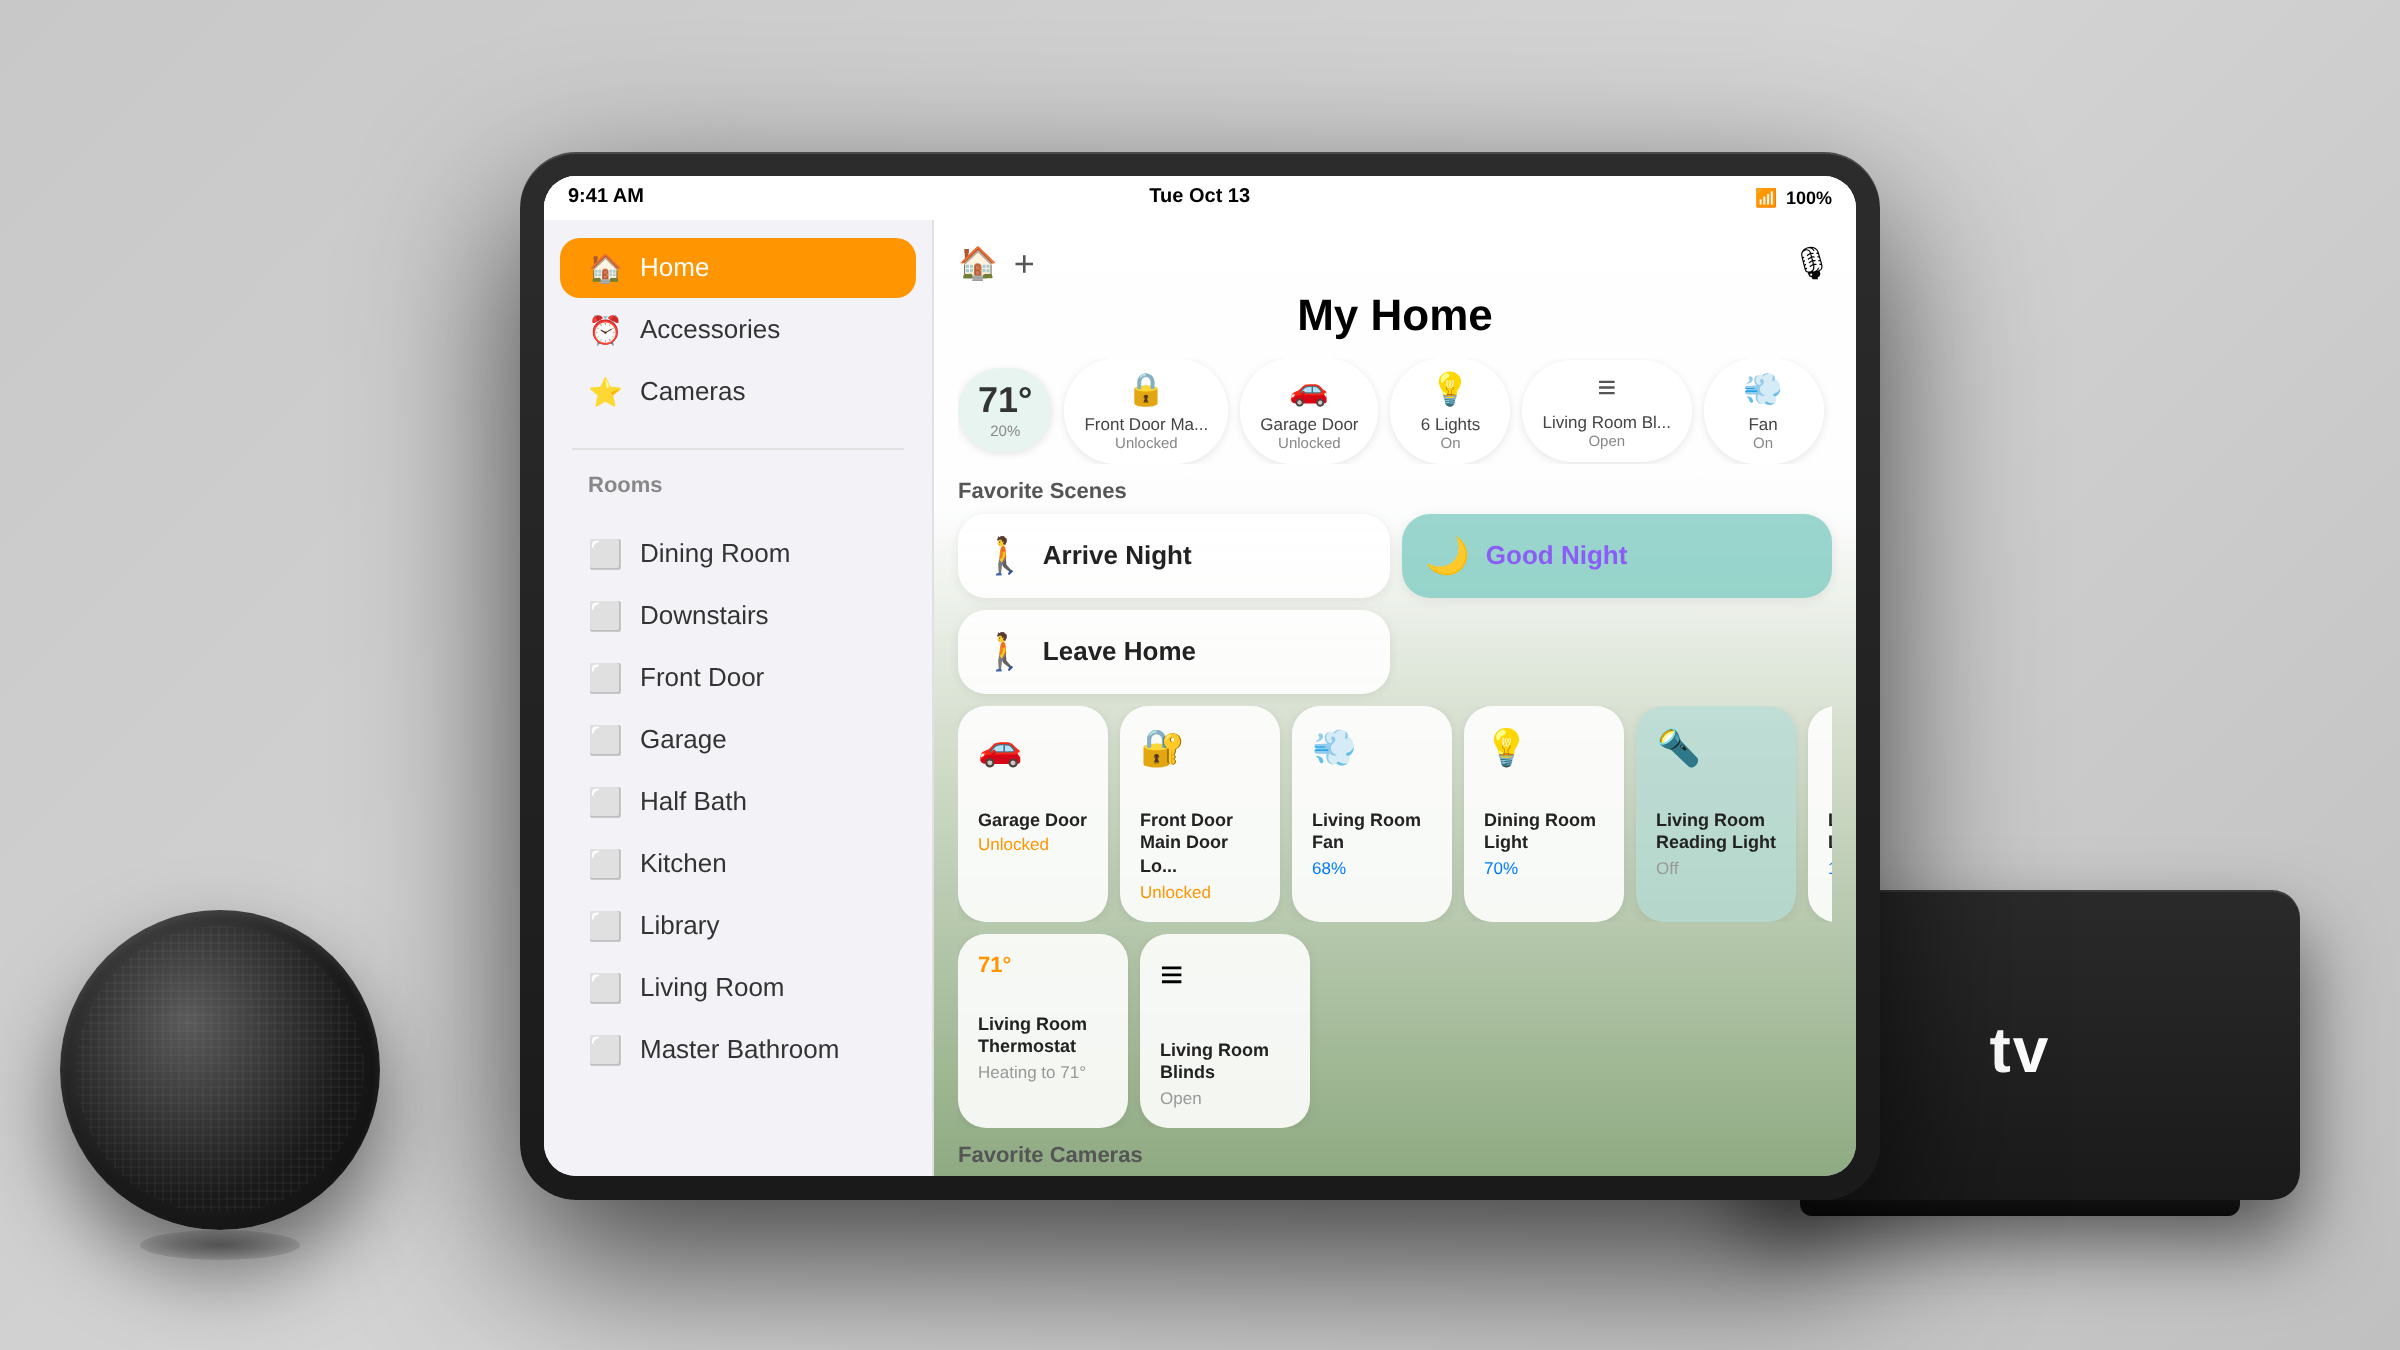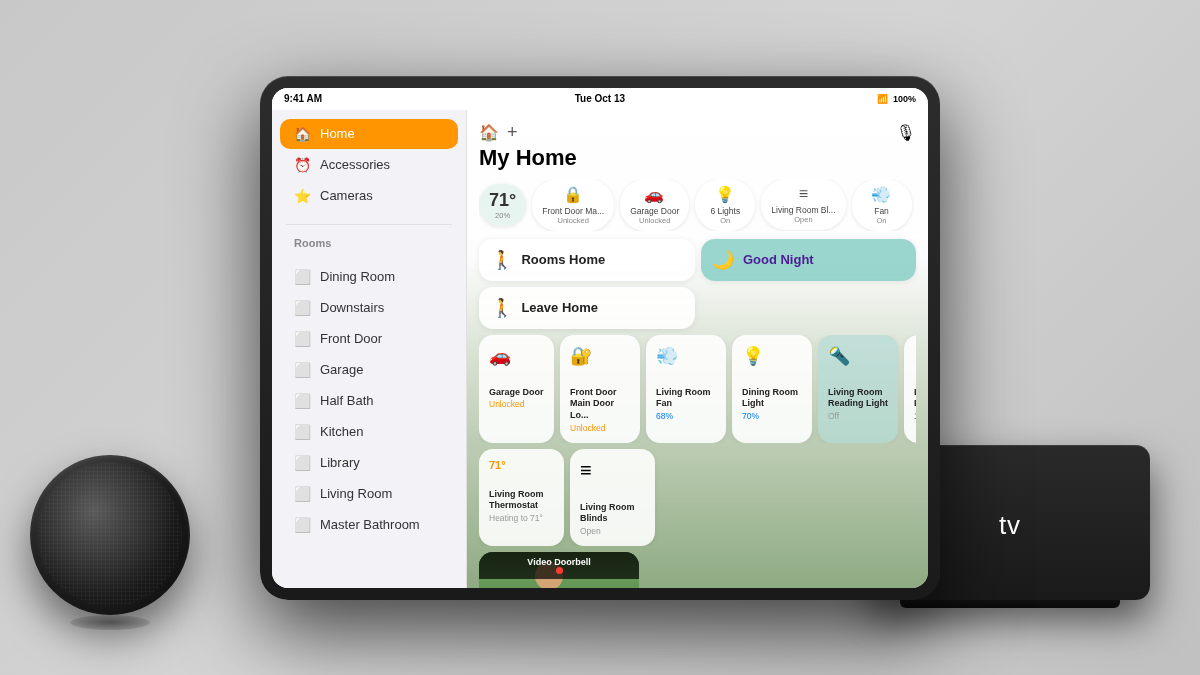--- a/index.html
+++ b/index.html
@@ -89,22 +89,22 @@
       height: 8px;
       background: linear-gradient(180deg, #111, #0a0a0a);
       border-radius: 0 0 6px 6px;
     }
     .appletv-logo {
       font-size: 36px;
       color: white;
       line-height: 1;
     }
     .appletv-text {
-      font-size: 26px;
-      font-weight: 400;
+      font-size: 32px;
+      font-weight: 700;
       color: white;
       letter-spacing: 1px;
     }
 
     
     .ipad-wrapper {
       position: relative;
       width: 680px;
       height: 524px;
       margin: 0 auto;
@@ -239,20 +239,21 @@
     }
     .home-header-left {
       display: flex;
       align-items: center;
       gap: 8px;
     }
     .home-title {
       font-size: 22px;
       font-weight: 700;
       color: #000;
+      text-align: center;
     }
     .header-icon {
       font-size: 16px;
       color: #555;
     }
 
     
     .quick-status {
       display: flex;
       gap: 6px;
@@ -332,21 +333,21 @@
     }
     .scene-icon {
       font-size: 18px;
     }
     .scene-label {
       font-size: 13px;
       font-weight: 600;
       color: #222;
     }
     .scene-card.good-night .scene-label {
-      color: #4c1d95;
+      color: #8b5cf6;
     }
 
     
     .accessories-scroll {
       display: flex;
       gap: 6px;
       overflow-x: hidden;
       margin-bottom: 6px;
     }
     .accessory-card {
@@ -580,24 +581,25 @@
               <span class="status-pill-label">Living Room Bl...</span>
               <span class="status-pill-sublabel">Open</span>
             </div>
             <div class="status-pill">
               <span class="status-pill-icon">💨</span>
               <span class="status-pill-label">Fan</span>
               <span class="status-pill-sublabel">On</span>
             </div>
           </div>
 
+          <div class="section-title">Favorite Scenes</div>
           <div class="scenes-grid">
             <div class="scene-card">
               <span class="scene-icon">🚶</span>
-              <span class="scene-label">Rooms Home</span>
+              <span class="scene-label">Arrive Night</span>
             </div>
             <div class="scene-card good-night">
               <span class="scene-icon">🌙</span>
               <span class="scene-label">Good Night</span>
             </div>
             <div class="scene-card leave-home">
               <span class="scene-icon">🚶</span>
               <span class="scene-label">Leave Home</span>
             </div>
           </div>
@@ -643,20 +645,21 @@
               <div class="acc-status gray">Heating to 71°</div>
             </div>
             <div class="accessory-card" style="min-width:80px;max-width:85px;">
               <span class="acc-icon" style="font-size:20px;">≡</span>
               <div class="acc-name">Living Room Blinds</div>
               <div class="acc-status gray">Open</div>
             </div>
           </div>
 
           <div class="cameras-section">
+            <div class="section-title">Favorite Cameras</div>
             <div class="camera-card">
               <div class="camera-header">
                 <span class="camera-name">Video Doorbell</span>
                 <span class="camera-dot"></span>
               </div>
               <div class="camera-preview">
                 <div class="person-silhouette">
                   <div class="person-head"></div>
 
                 </div>

